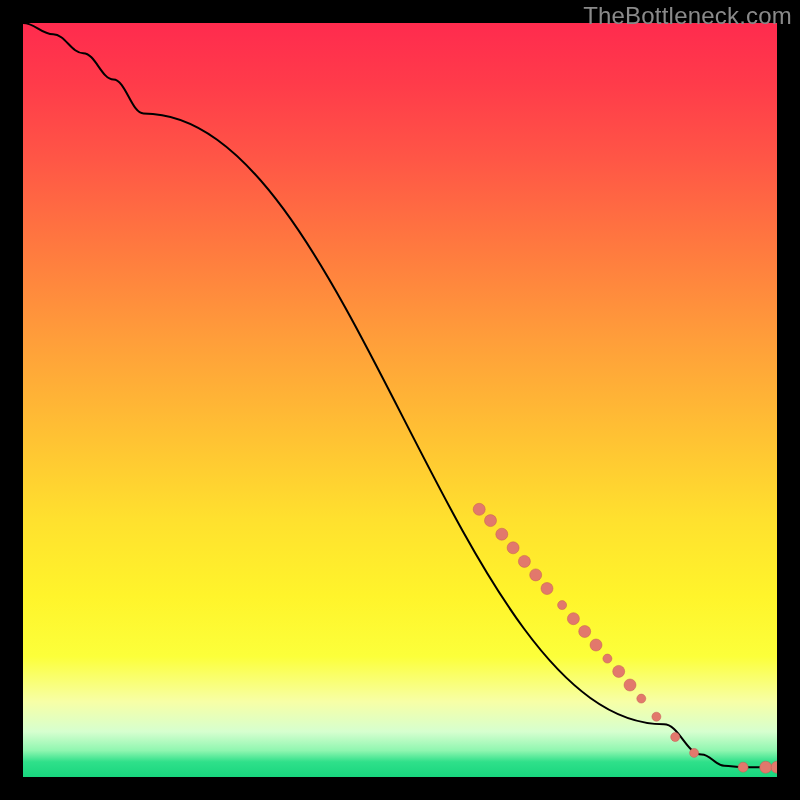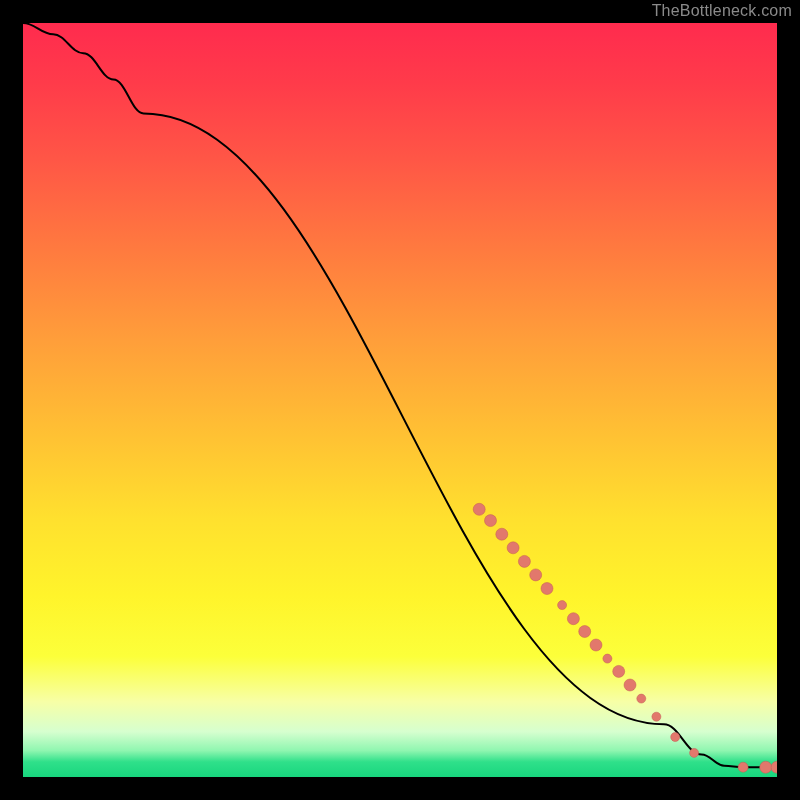--- a/index.html
+++ b/index.html
@@ -32,21 +32,21 @@
       #8ff6b0 96.5%,
       #2fe08a 98%,
       #18d67e 100%
     );
   }
   .attribution {
     position: absolute;
     top: 2px;
     right: 8px;
     color: #8a8a8a;
-    font-size: 16px;
+    font-size: 24px;
     font-weight: 500;
     letter-spacing: 0.2px;
   }
   svg.plot {
     position: absolute;
     left: 23px;
     top: 23px;
     width: 754px;
     height: 754px;
   }

